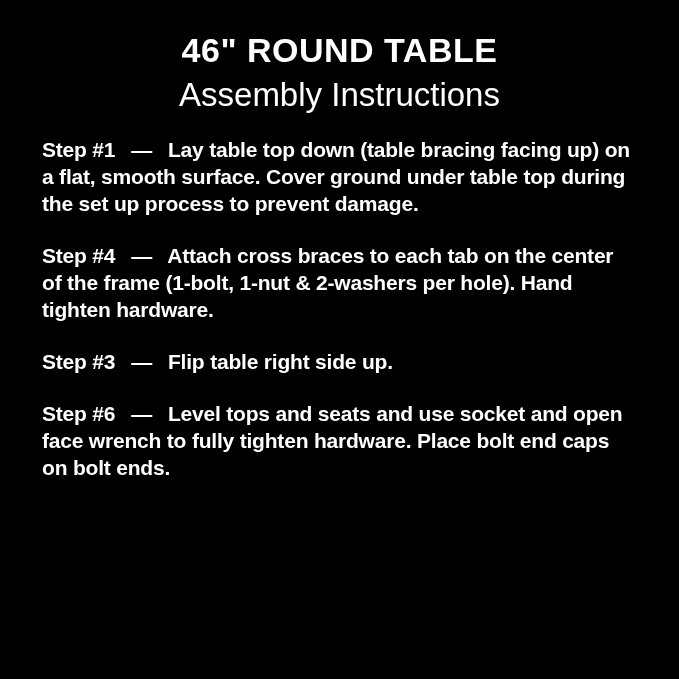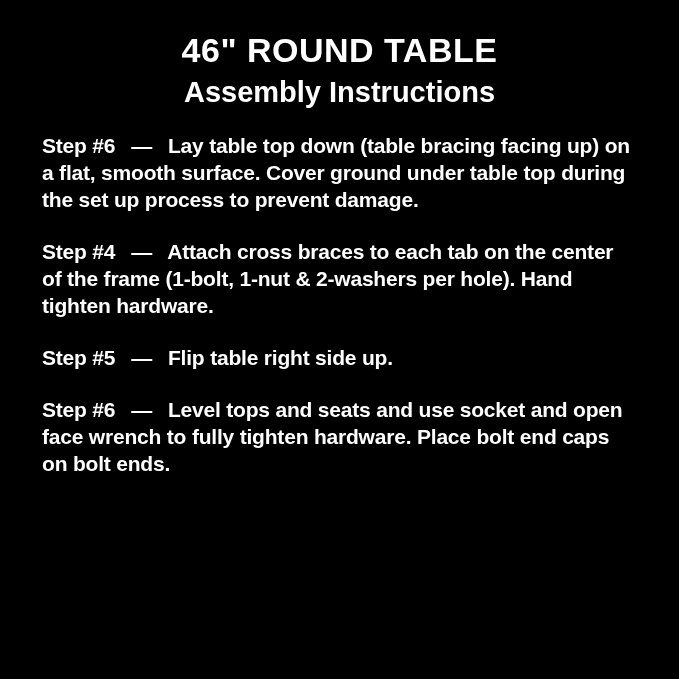--- a/index.html
+++ b/index.html
@@ -26,22 +26,22 @@
     margin-bottom: 22px;
   }
   .title {
     font-size: 34px;
     font-weight: 700;
     letter-spacing: 0.5px;
     line-height: 1.2;
     margin: 0 0 4px 0;
   }
   .subtitle {
-    font-size: 29px;
-    font-weight: 700;
+    font-size: 33px;
+    font-weight: 400;
     line-height: 1.2;
     margin: 0;
   }
   .steps p {
     font-size: 21px;
     font-weight: 700;
     letter-spacing: -0.2px;
     line-height: 27px;
     margin: 0 0 25px 0;
   }
@@ -51,18 +51,18 @@
 </style>
 </head>
 <body>
 
 <div class="card">
   <div class="header">
     <h1 class="title">46" ROUND TABLE</h1>
     <h2 class="subtitle">Assembly Instructions</h2>
   </div>
   <div class="steps">
-    <p>Step #6  —  Lay table top down (table bracing facing up) on a flat, smooth surface. Cover ground under table top during the set up process to prevent damage.</p>
+    <p>Step #1  —  Lay table top down (table bracing facing up) on a flat, smooth surface. Cover ground under table top during the set up process to prevent damage.</p>
     <p>Step #4  —  Attach cross braces to each tab on the center of the frame (1-bolt, 1-nut &amp; 2-washers per hole). Hand tighten hardware.</p>
-    <p>Step #5  —  Flip table right side up.</p>
+    <p>Step #3  —  Flip table right side up.</p>
     <p>Step #6  —  Level tops and seats and use socket and open face wrench to fully tighten hardware. Place bolt end caps on bolt ends.</p>
   </div>
 </div>
 
 </body></html>

